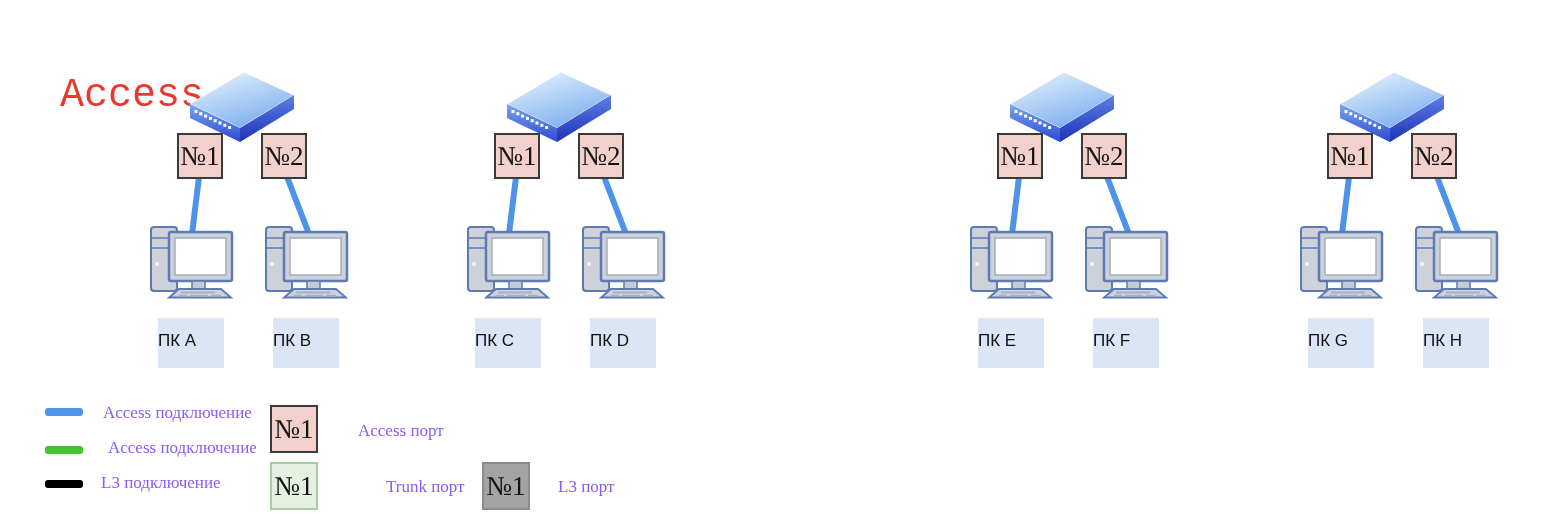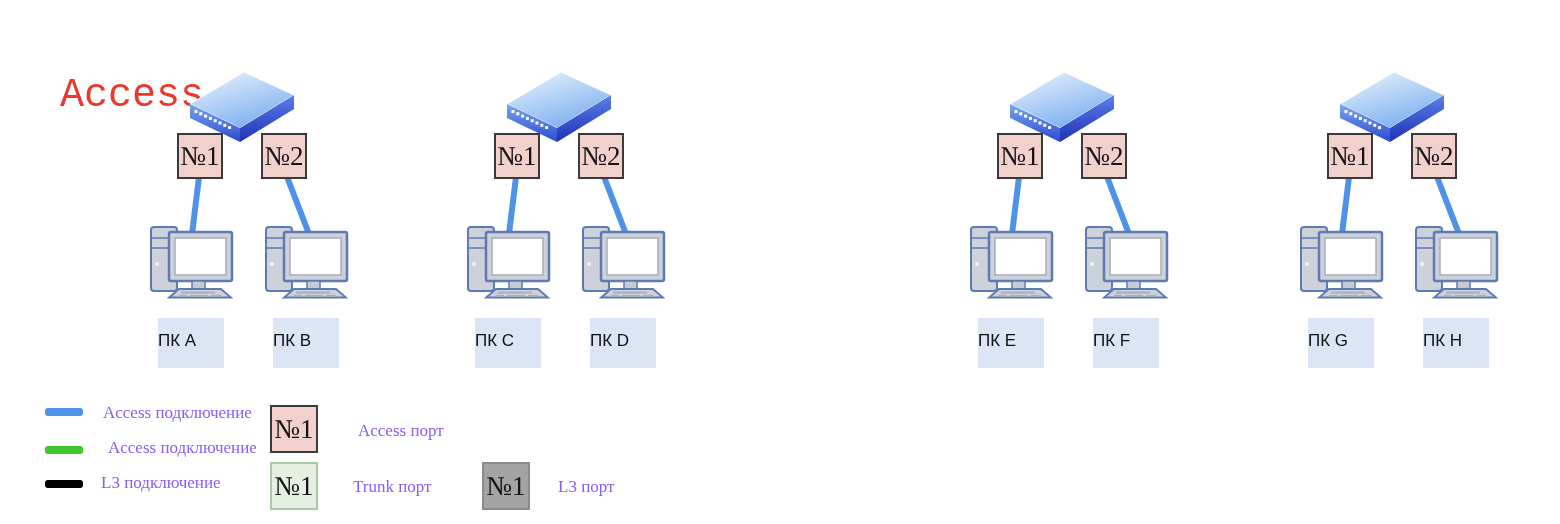--- a/index.html
+++ b/index.html
@@ -164,18 +164,18 @@
   <span class="swatch" style="left: 45px; top: 446px; background: rgb(67, 197, 46);"></span>
   <span class="ltext" style="left:108px;top:438px">Access подключение</span>
 
   <span class="swatch" style="left: 45px; top: 480px; background: rgb(0, 0, 0);"></span>
   <span class="ltext" style="left:101px;top:473px">L3 подключение</span>
 
   <div class="lport" style="left: 270px; top: 405px; background: rgb(242, 208, 204); border-color: rgb(58, 58, 58);">№1</div>
   <span class="ltext" style="left:358px;top:421px">Access порт</span>
 
   <div class="lport" style="left: 270px; top: 462px; background: rgb(229, 239, 226); border-color: rgb(169, 203, 164);">№1</div>
-  <span class="ltext" style="left:353px;top:477px">Trunk порт</span>
+  <span class="ltext" style="left:386px;top:477px">Trunk порт</span>
 
   <div class="lport" style="left: 482px; top: 462px; background: rgb(163, 163, 163); border-color: rgb(140, 140, 140);">№1</div>
   <span class="ltext" style="left:558px;top:477px">L3 порт</span>
 
 </div>
 
 </body></html>

